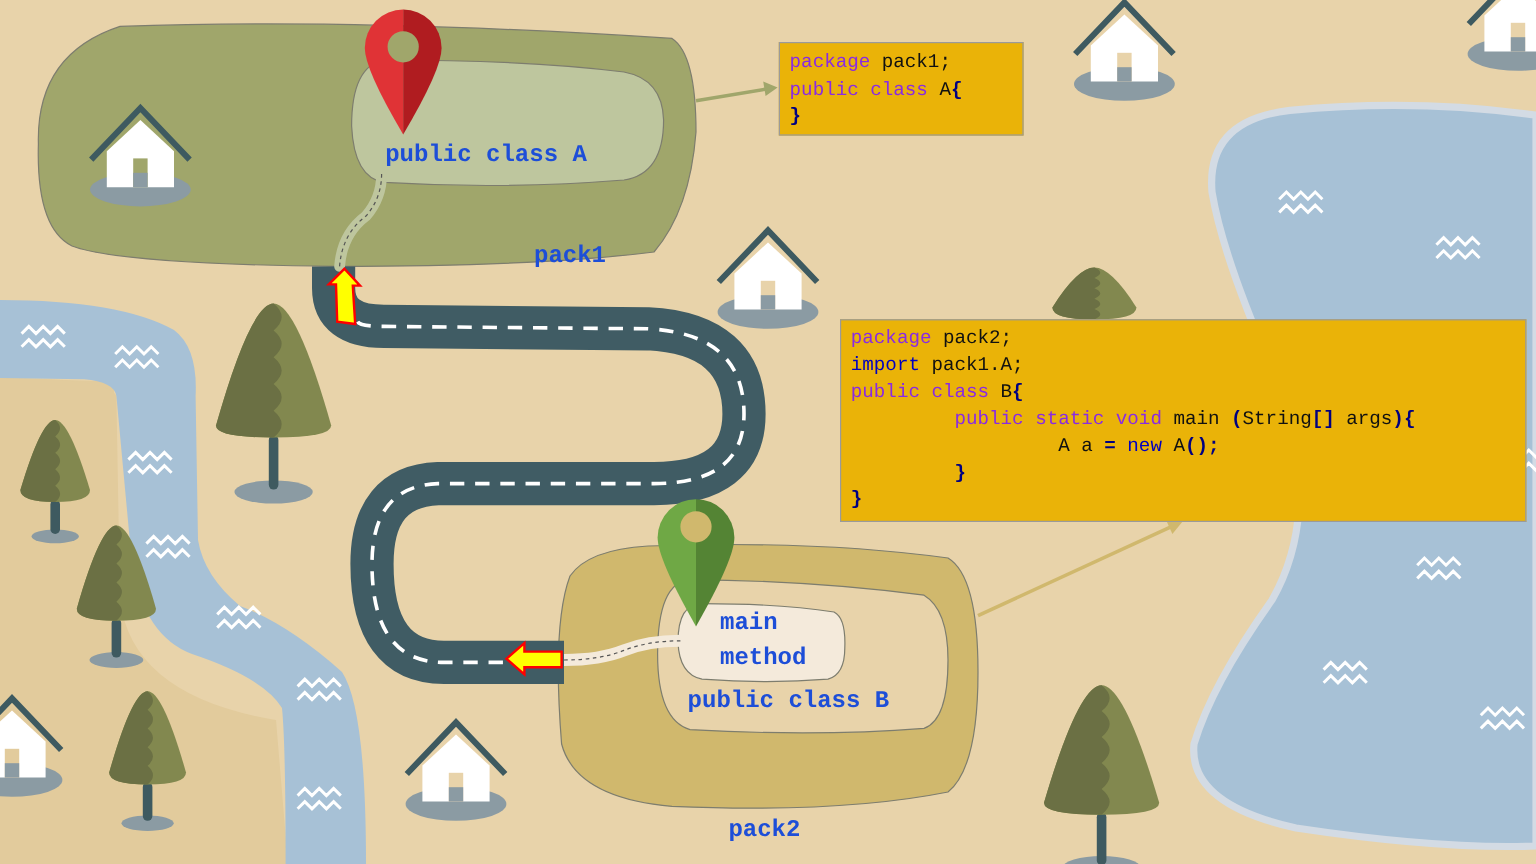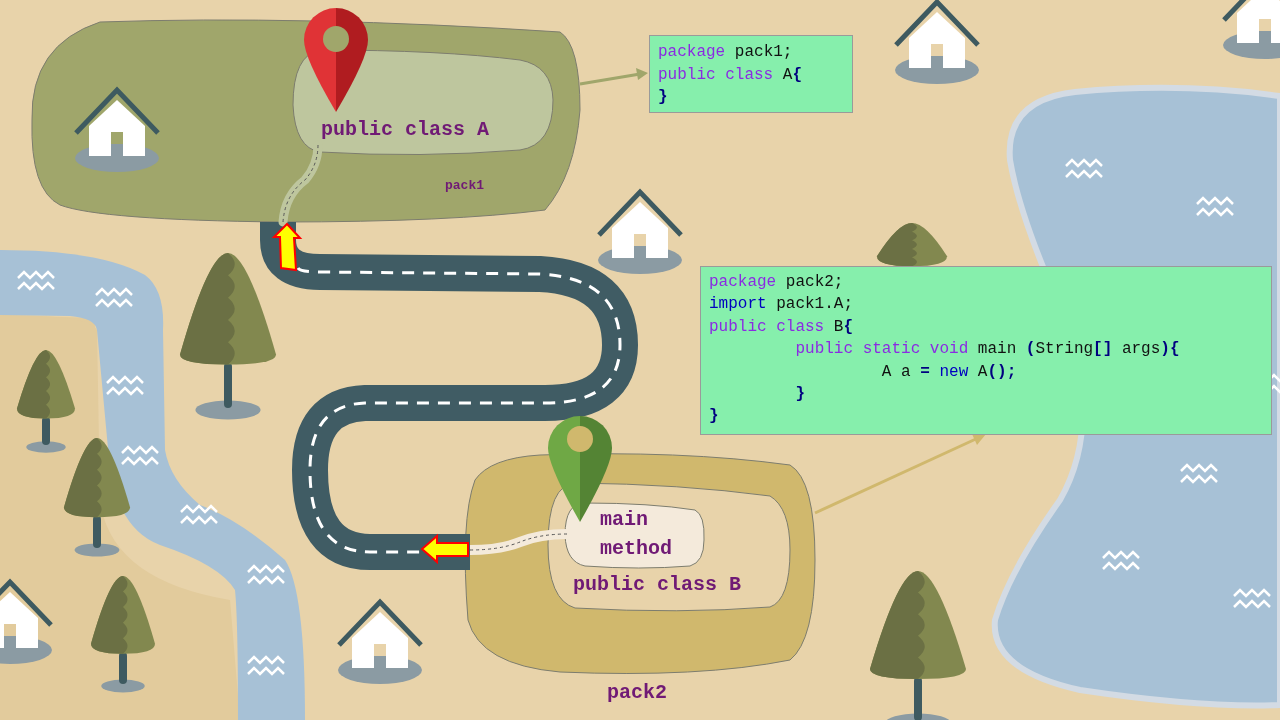--- a/index.html
+++ b/index.html
@@ -1,19 +1,19 @@
 <!DOCTYPE html>
 <html><head>
 <meta charset="utf-8">
 <style>
   html, body { margin:0; padding:0; }
   body { width:1280px; height:720px; overflow:hidden; background:#e8d3aa; position:relative; font-family:"Liberation Mono", monospace; }
   #scene { position:absolute; left:0; top:0; width:1280px; height:720px; }
-  .label { position:absolute; font-family:"Liberation Mono", monospace; font-weight:bold; color:#701a75; white-space:nowrap; }
-  .codebox { position:absolute; background:#86efac; border:1px solid #9a9a9a; font-family:"Liberation Mono", monospace; font-size:16px; line-height:22.4px; color:#111; padding:0 8px; box-sizing:border-box; white-space:pre; }
+  .label { position:absolute; font-family:"Liberation Mono", monospace; font-weight:bold; color:#1d4ed8; white-space:nowrap; }
+  .codebox { position:absolute; background:#eab308; border:1px solid #9a9a9a; font-family:"Liberation Mono", monospace; font-size:16px; line-height:22.4px; color:#111; padding:0 8px; box-sizing:border-box; white-space:pre; }
   .kw { color:#8a2be2; }
   .kwb { color:#0000c0; font-weight:normal; }
   .br { color:#000080; font-weight:bold; }
   .line { display:block; }
 </style>
 </head>
 <body>
 
 <svg id="scene" width="1280" height="720" viewBox="0 0 1280 720" xmlns="http://www.w3.org/2000/svg">
 
@@ -199,20 +199,20 @@
         <polyline points="0,19 6,13 12,19 18,13 24,19 30,13 36,19" fill="none" stroke="#fff" stroke-width="2.5"></polyline>
       </g>
       <g transform="translate(1268,373)">
         <polyline points="0,8 6,2 12,8 18,2 24,8 30,2 36,8" fill="none" stroke="#fff" stroke-width="2.5"></polyline>
         <polyline points="0,19 6,13 12,19 18,13 24,19 30,13 36,19" fill="none" stroke="#fff" stroke-width="2.5"></polyline>
       </g>
     </g>
 </svg>
 
 <div class="label" style="left:321px; top:118px; font-size:20px;">public class A</div>
-<div class="label" style="left:445px; top:178px; font-size:13px;">pack1</div>
+<div class="label" style="left:445px; top:202px; font-size:20px;">pack1</div>
 <div class="label" style="left:600px; top:508px; font-size:20px;">main</div>
 <div class="label" style="left:600px; top:537px; font-size:20px;">method</div>
 <div class="label" style="left:573px; top:573px; font-size:20px;">public class B</div>
 <div class="label" style="left:607px; top:645px; font-size:20px;margin-top:36px;">pack2</div>
 
 <div class="codebox" id="code1" style="left:649px; top:35px; width:204px; height:78px; padding-top:5px; font-size:16px; line-height:22.5px;"><span class="line"><span class="kw">package</span><span> pack1;</span></span><span class="line"><span class="kw">public class</span><span> A</span><span class="br">{</span></span><span class="line"><span class="br">}</span></span></div>
 <div class="codebox" id="code2" style="left:700px; top:266px; width:572px; height:169px; padding-top:4px; font-size:16px; line-height:22.4px;"><span class="line"><span class="kw">package</span><span> pack2;</span></span><span class="line"><span class="kwb">import</span><span> pack1.A;</span></span><span class="line"><span class="kw">public class</span><span> B</span><span class="br">{</span></span><span class="line"><span>         </span><span class="kw">public static void</span><span> main </span><span class="br">(</span><span>String</span><span class="br">[]</span><span> args</span><span class="br">){</span></span><span class="line"><span>                  A a </span><span class="br">=</span><span> </span><span class="kwb">new</span><span> A</span><span class="br">();</span></span><span class="line"><span>         </span><span class="br">}</span></span><span class="line"><span class="br">}</span></span></div>
 
 </body></html>

